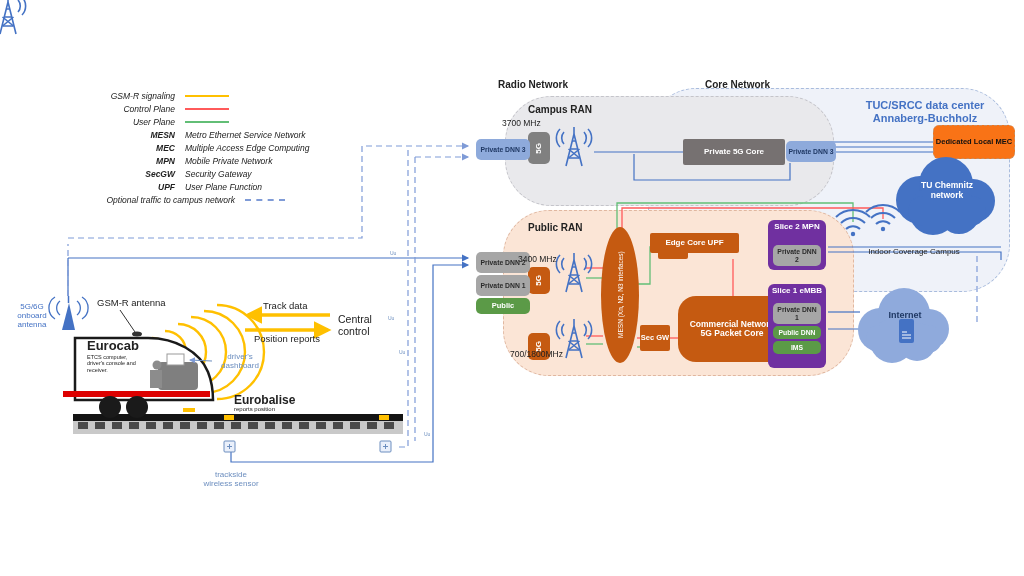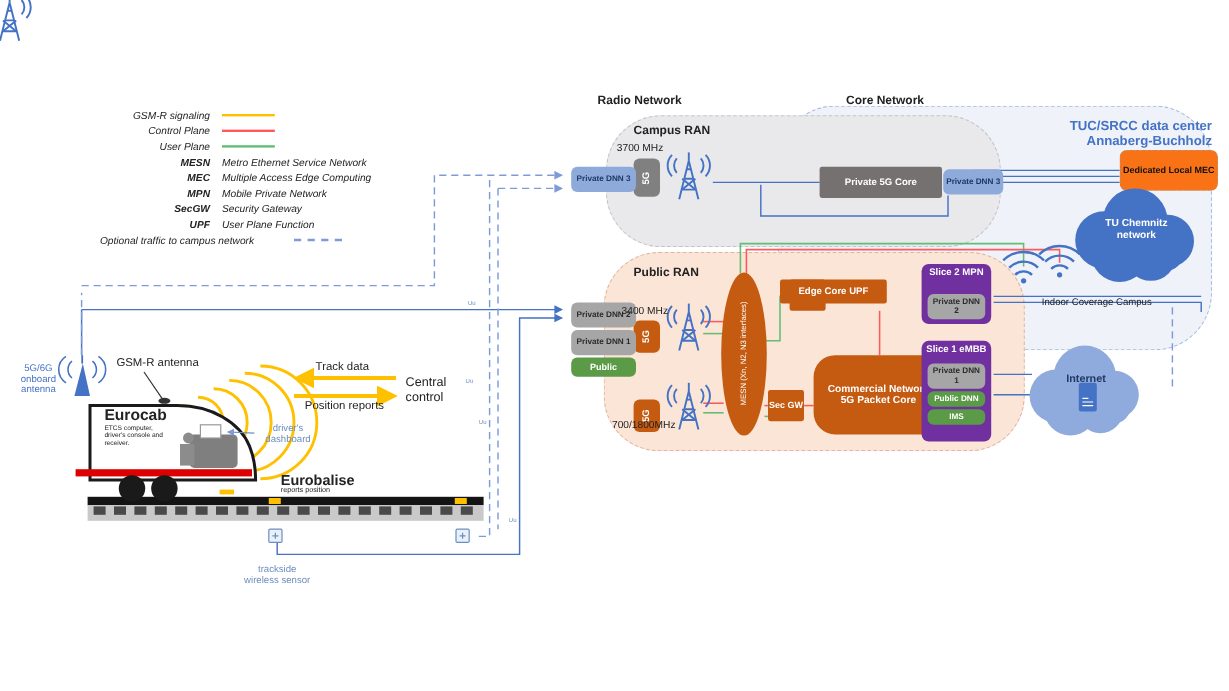--- a/index.html
+++ b/index.html
@@ -201,39 +201,39 @@
     </div>
     <div class="legend-row">
       <div class="legend-term" style="font-weight:bold;">SecGW</div>
       <div class="legend-def">Security Gateway</div>
     </div>
     <div class="legend-row">
       <div class="legend-term" style="font-weight:bold;">UPF</div>
       <div class="legend-def">User Plane Function</div>
     </div>
     <div class="legend-row">
-      <div class="legend-term" style="width:175px;text-align:center;">Optional traffic to campus network</div>
+      <div class="legend-term" style="width:175px;">Optional traffic to campus network</div>
       <div class="lsample" style="border-top:2px dashed #7F9BD7;width:40px;"></div>
     </div>
   </div>
 
   <div class="lbl" style="left:498px;top:79px;font-size:10px;font-weight:bold;">Radio Network</div>
   <div class="lbl" style="left:705px;top:79px;font-size:10px;font-weight:bold;">Core Network</div>
 
   <div class="lbl" style="left:528px;top:104px;font-size:10px;font-weight:bold;">Campus RAN</div>
-  <div class="lbl" style="left:514px;top:119px;font-size:8.5px;">3700 MHz</div>
+  <div class="lbl" style="left:502px;top:119px;font-size:8.5px;">3700 MHz</div>
   <div class="node" style="left:528px;top:132px;width:22px;height:32px;background:#808080;border-radius:5px;">
     <span class="rot" style="color:#fff;font-size:8px;font-weight:bold;">5G</span>
   </div>
   <div class="node pill pill-blue" style="left:476px;top:139px;width:54px;height:21px;">Private DNN 3</div>
 
   <div class="node" style="left:683px;top:139px;width:102px;height:26px;background:#767171;color:#fff;font-size:8px;font-weight:bold;border-radius:2px;">Private 5G Core</div>
   <div class="node pill pill-blue" style="left:786px;top:141px;width:50px;height:21px;">Private DNN 3</div>
 
-  <div class="lbl" style="left:840px;top:99px;width:170px;text-align:right;color:#4472C4;font-weight:bold;font-size:11px;">
+  <div class="lbl" style="left:840px;top:99px;width:170px;text-align:center;color:#4472C4;font-weight:bold;font-size:11px;">
     <div>TUC/SRCC data center</div>
     <div>Annaberg-Buchholz</div>
   </div>
   <div class="node" style="left:933px;top:125px;width:82px;height:34px;background:#f97316;border:1.2px dashed #C98C5E;border-radius:6px;font-size:7.5px;font-weight:bold;color:#111;">Dedicated Local MEC</div>
   <div class="lbl" style="left:868px;top:247px;width:92px;text-align:center;font-size:8px;">Indoor Coverage Campus</div>
 
   <div class="lbl" style="left:528px;top:222px;font-size:10px;font-weight:bold;">Public RAN</div>
   <div class="lbl" style="left:518px;top:255px;font-size:8.5px;">3400 MHz</div>
   <div class="node" style="left:528px;top:267px;width:22px;height:27px;background:#C55A11;border-radius:5px;">
     <span class="rot" style="color:#fff;font-size:8px;font-weight:bold;">5G</span>

